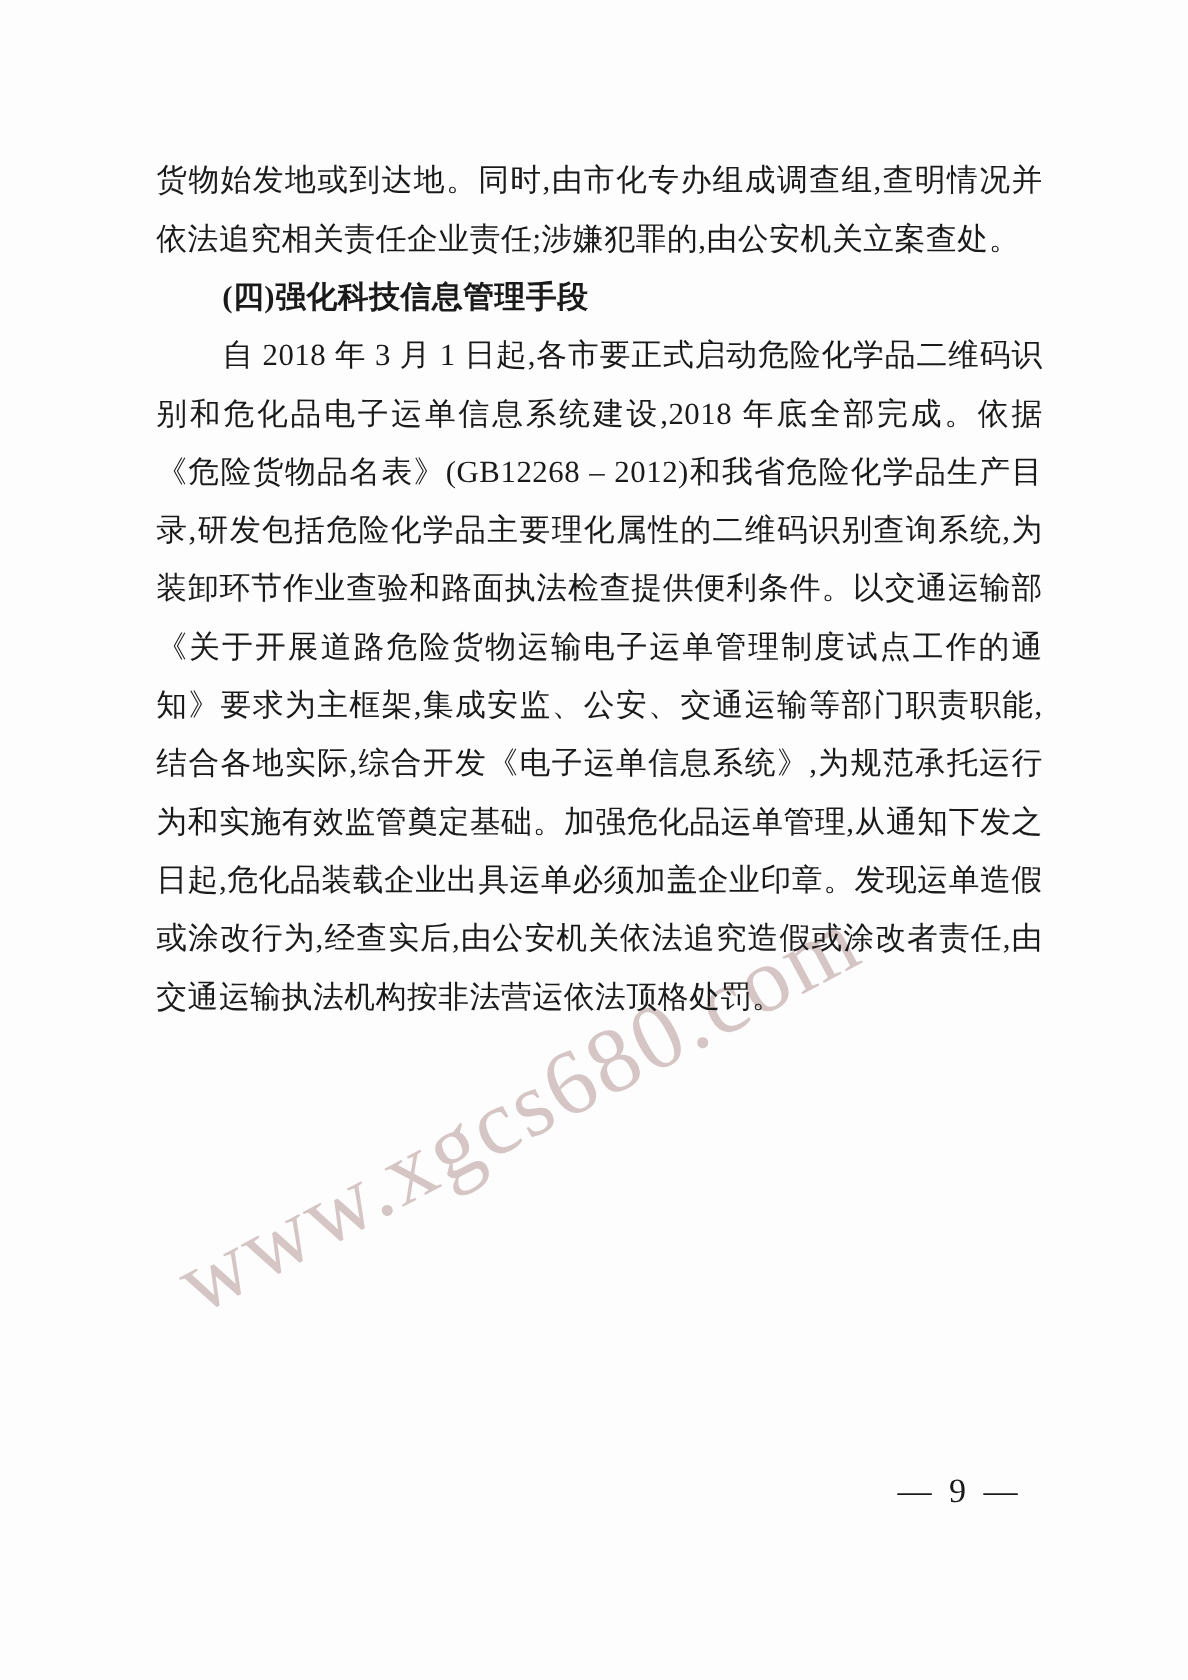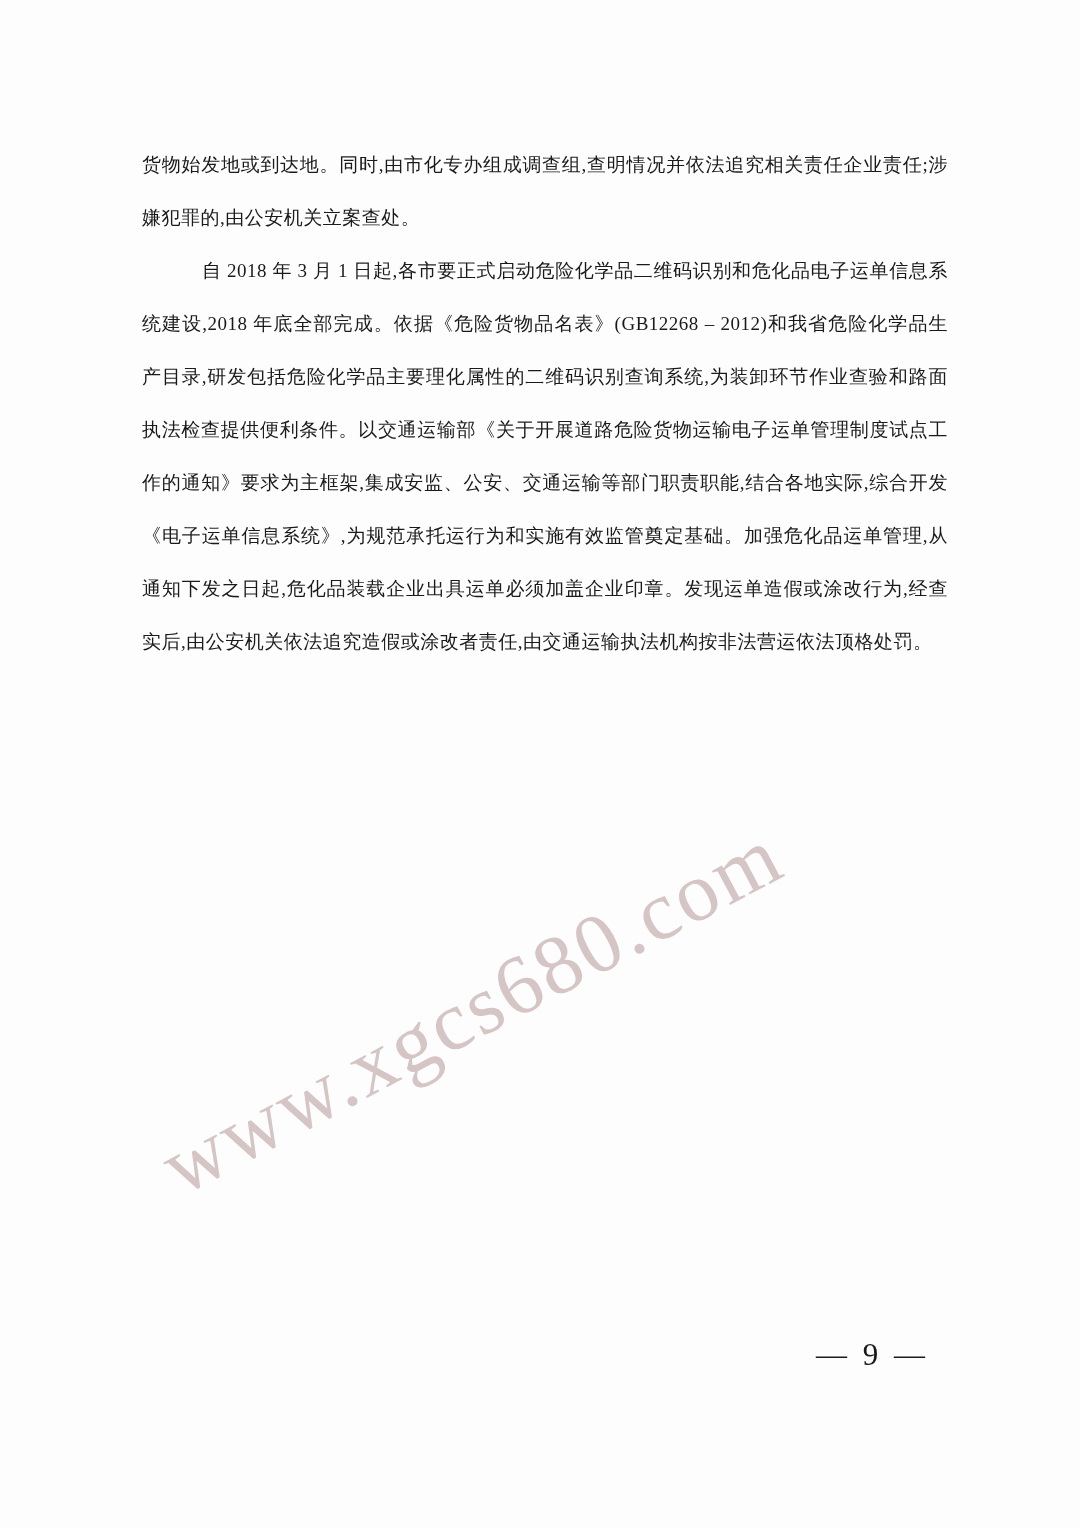--- a/index.html
+++ b/index.html
@@ -34,21 +34,21 @@
   }
   .content {
     position: absolute;
     left: 142px;
     top: 138px;
     width: 806px;
     z-index: 2;
   }
   .body-text {
     margin: 0;
-    font-size: 19px;
+    font-size: 28px;
     line-height: 53px;
     color: var(--text, #1a1a1a);
     text-align: justify;
     text-justify: inter-ideograph;
     text-indent: 60px;
     letter-spacing: 0.5px;
   }
   .no-indent {
     text-indent: 0;
   }
@@ -78,20 +78,21 @@
 <body>
 
 <div class="page">
 
   <div class="watermark">www.xgcs680.com</div>
 
   <div class="content">
 
     <p class="body-text no-indent">货物始发地或到达地。同时,由市化专办组成调查组,查明情况并依法追究相关责任企业责任;涉嫌犯罪的,由公安机关立案查处。</p>
 
+    <p class="body-text heading-kai">(四)强化科技信息管理手段</p>
 
     <p class="body-text">自 2018 年 3 月 1 日起,各市要正式启动危险化学品二维码识别和危化品电子运单信息系统建设,2018 年底全部完成。依据《危险货物品名表》(GB12268 – 2012)和我省危险化学品生产目录,研发包括危险化学品主要理化属性的二维码识别查询系统,为装卸环节作业查验和路面执法检查提供便利条件。以交通运输部《关于开展道路危险货物运输电子运单管理制度试点工作的通知》要求为主框架,集成安监、公安、交通运输等部门职责职能,结合各地实际,综合开发《电子运单信息系统》,为规范承托运行为和实施有效监管奠定基础。加强危化品运单管理,从通知下发之日起,危化品装载企业出具运单必须加盖企业印章。发现运单造假或涂改行为,经查实后,由公安机关依法追究造假或涂改者责任,由交通运输执法机构按非法营运依法顶格处罚。</p>
 
 
 
   </div>
 
   <div class="page-number">— 9 —</div>
 
 </div>

